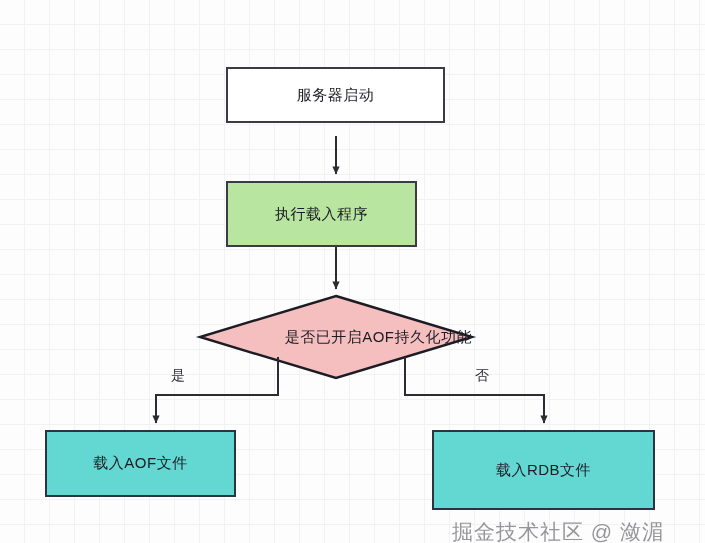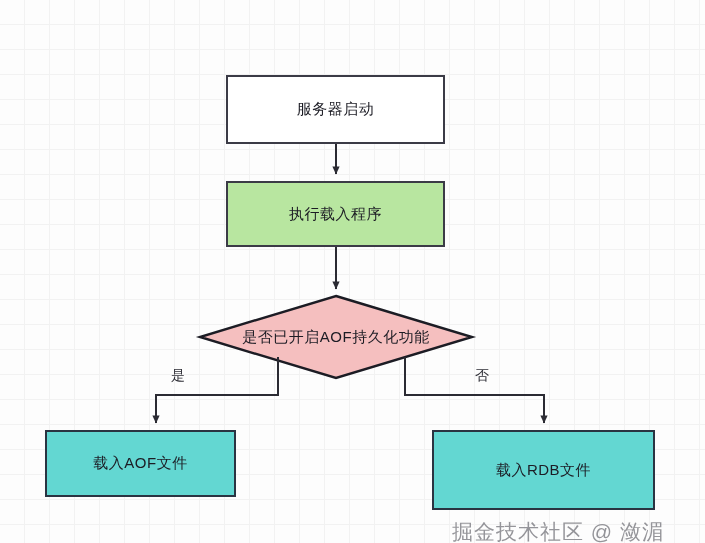--- a/index.html
+++ b/index.html
@@ -42,29 +42,28 @@
     text-align: center;
     color: #1c1c24;
     font-size: 15px;
     letter-spacing: 0.5px;
     white-space: nowrap;
   }
   .node-start {
     left: 226px;
     top: 67px;
     width: 219px;
-    height: 69px;
+    height: 56px;
     background: #ffffff;
     border: 2px solid #3b3b46;
-    margin-top: 8px;
   }
   .node-process {
     left: 226px;
     top: 181px;
-    width: 219px;
+    width: 191px;
     height: 66px;
     background: #b8e6a0;
     border: 2px solid #3b3b46;
   }
   .node-aof {
     left: 45px;
     top: 430px;
     width: 191px;
     height: 67px;
     background: #63d7d2;
@@ -79,21 +78,21 @@
     border: 2px solid #2a3442;
   }
   .decision-label {
     position: absolute;
     left: 200px;
     top: 296px;
     width: 272px;
     height: 82px;
     display: flex;
     align-items: center;
-    justify-content: center;
+    justify-content: flex-end;
     font-size: 15px;
     color: #1c1c24;
     letter-spacing: 0.5px;
     white-space: nowrap;
     pointer-events: none;
   }
   .edge-label {
     position: absolute;
     font-size: 14px;
     color: #2b2b33;

